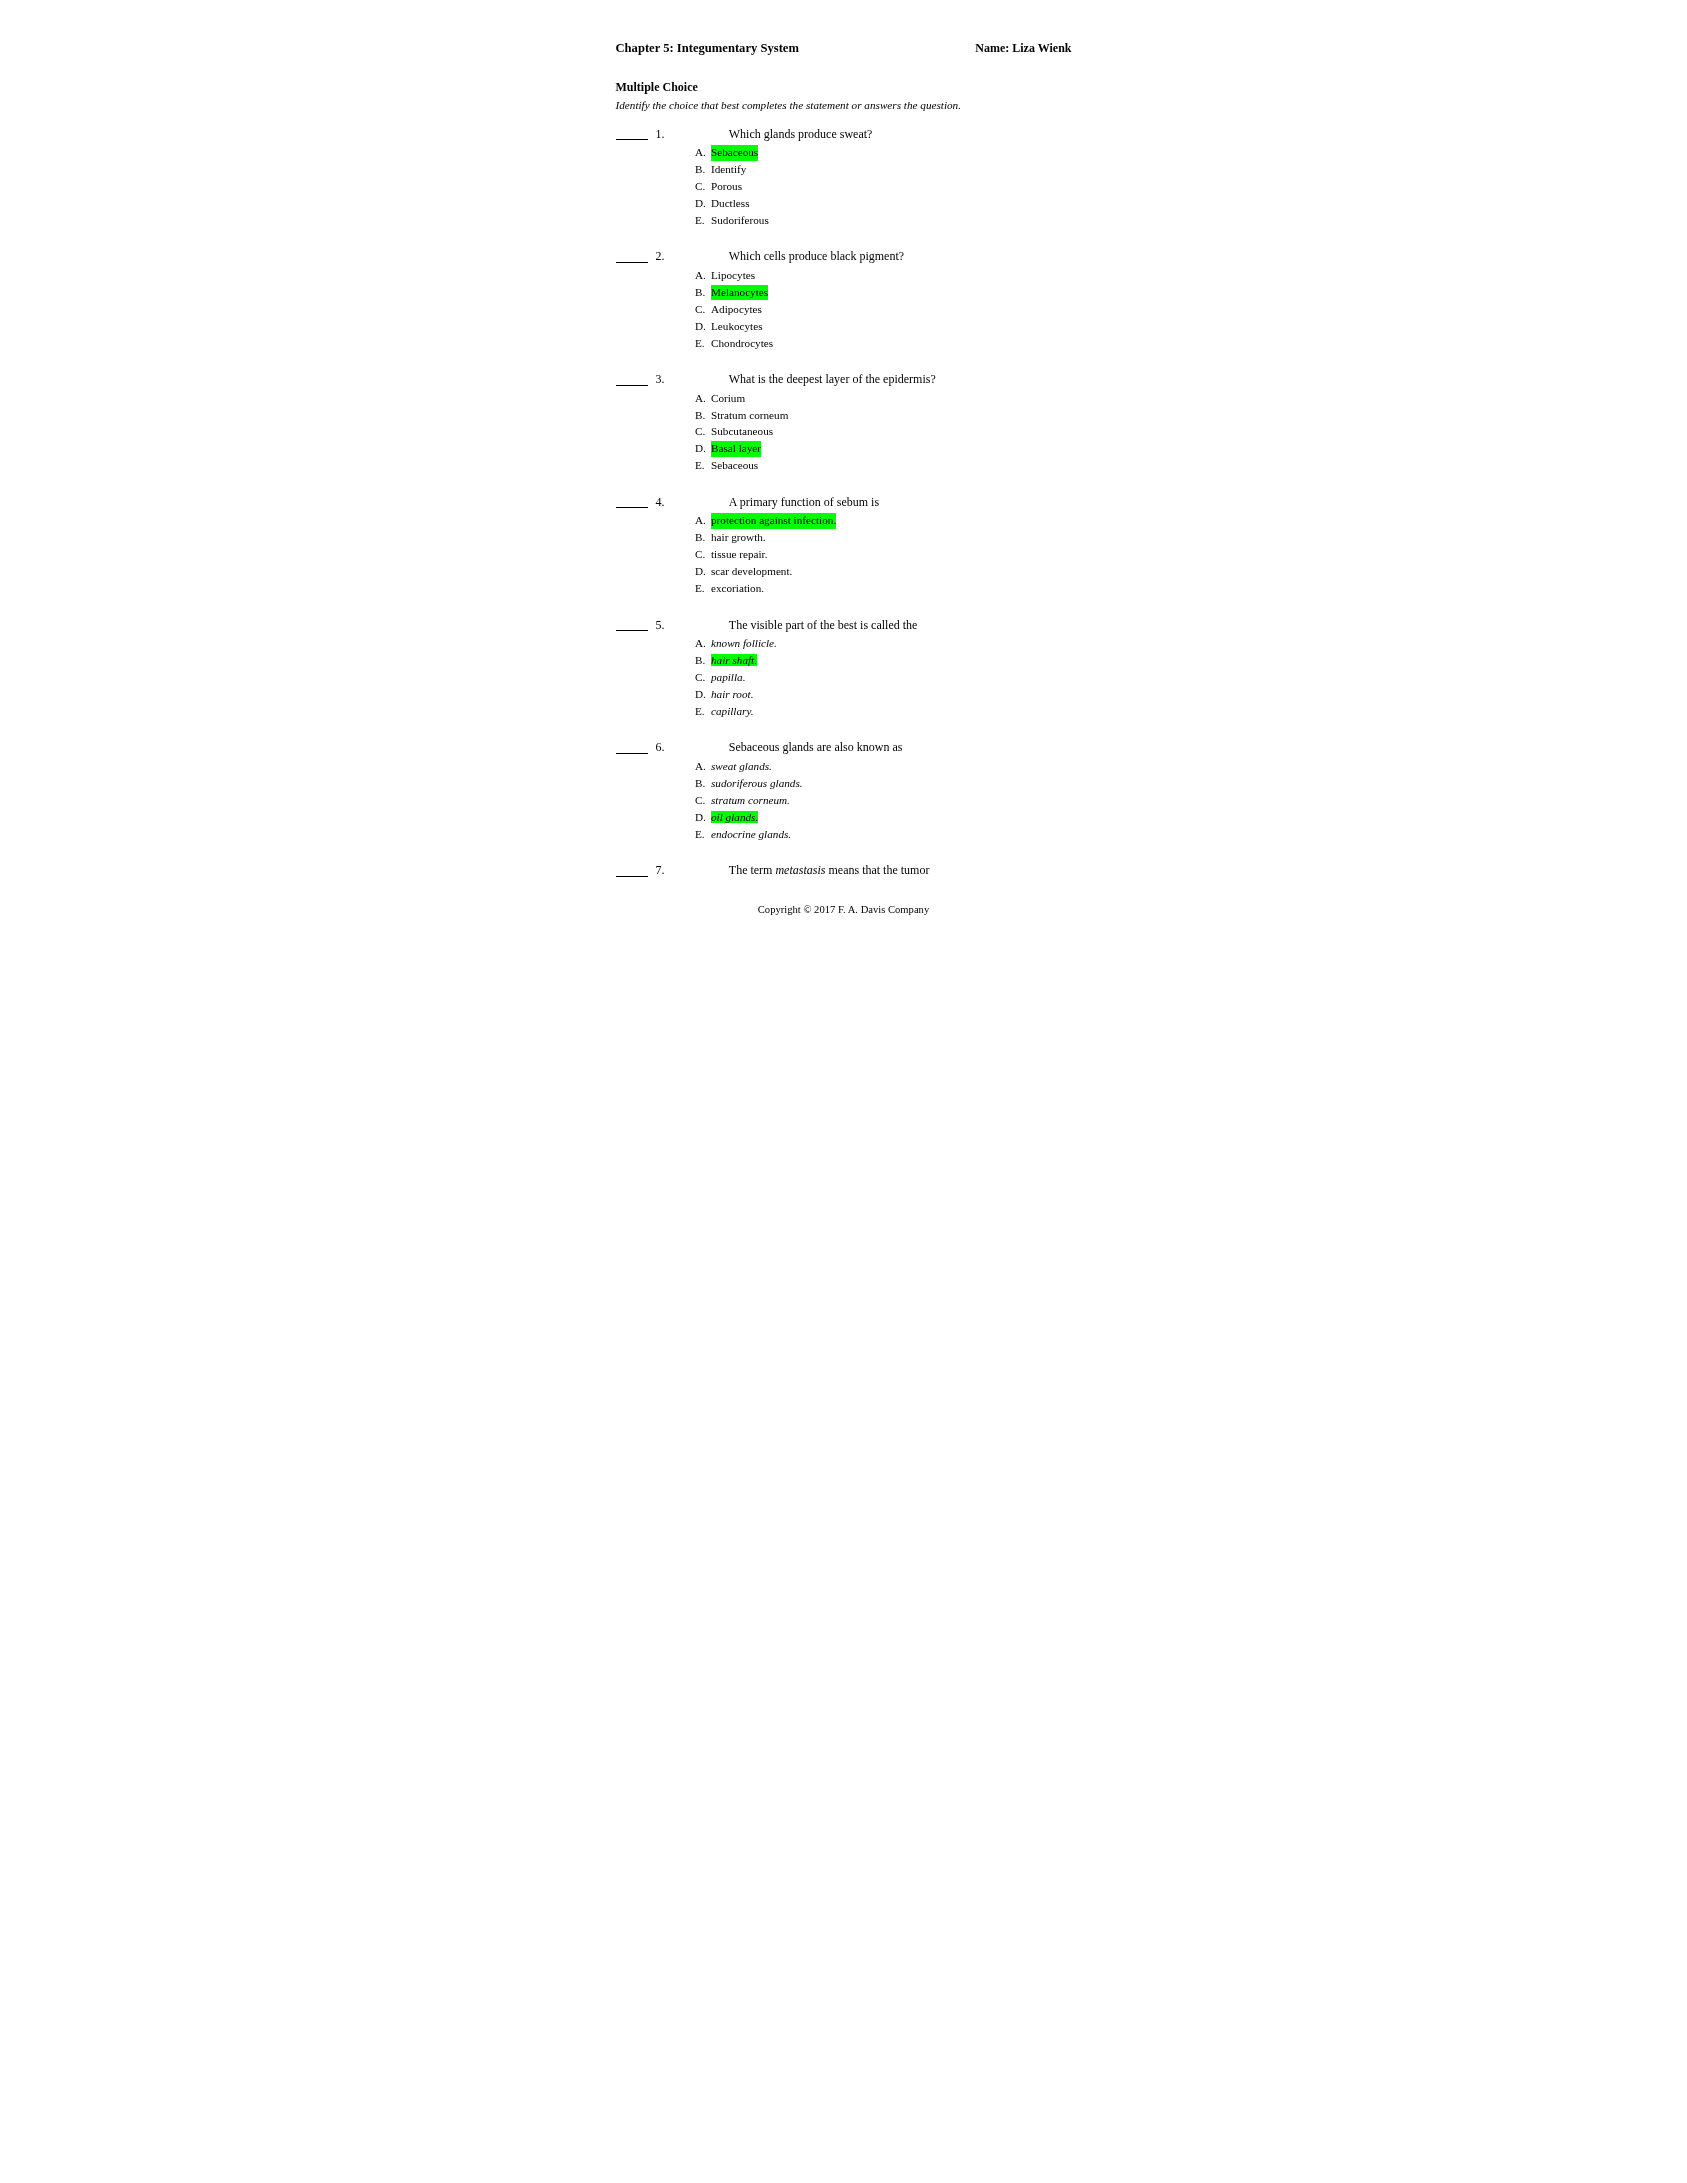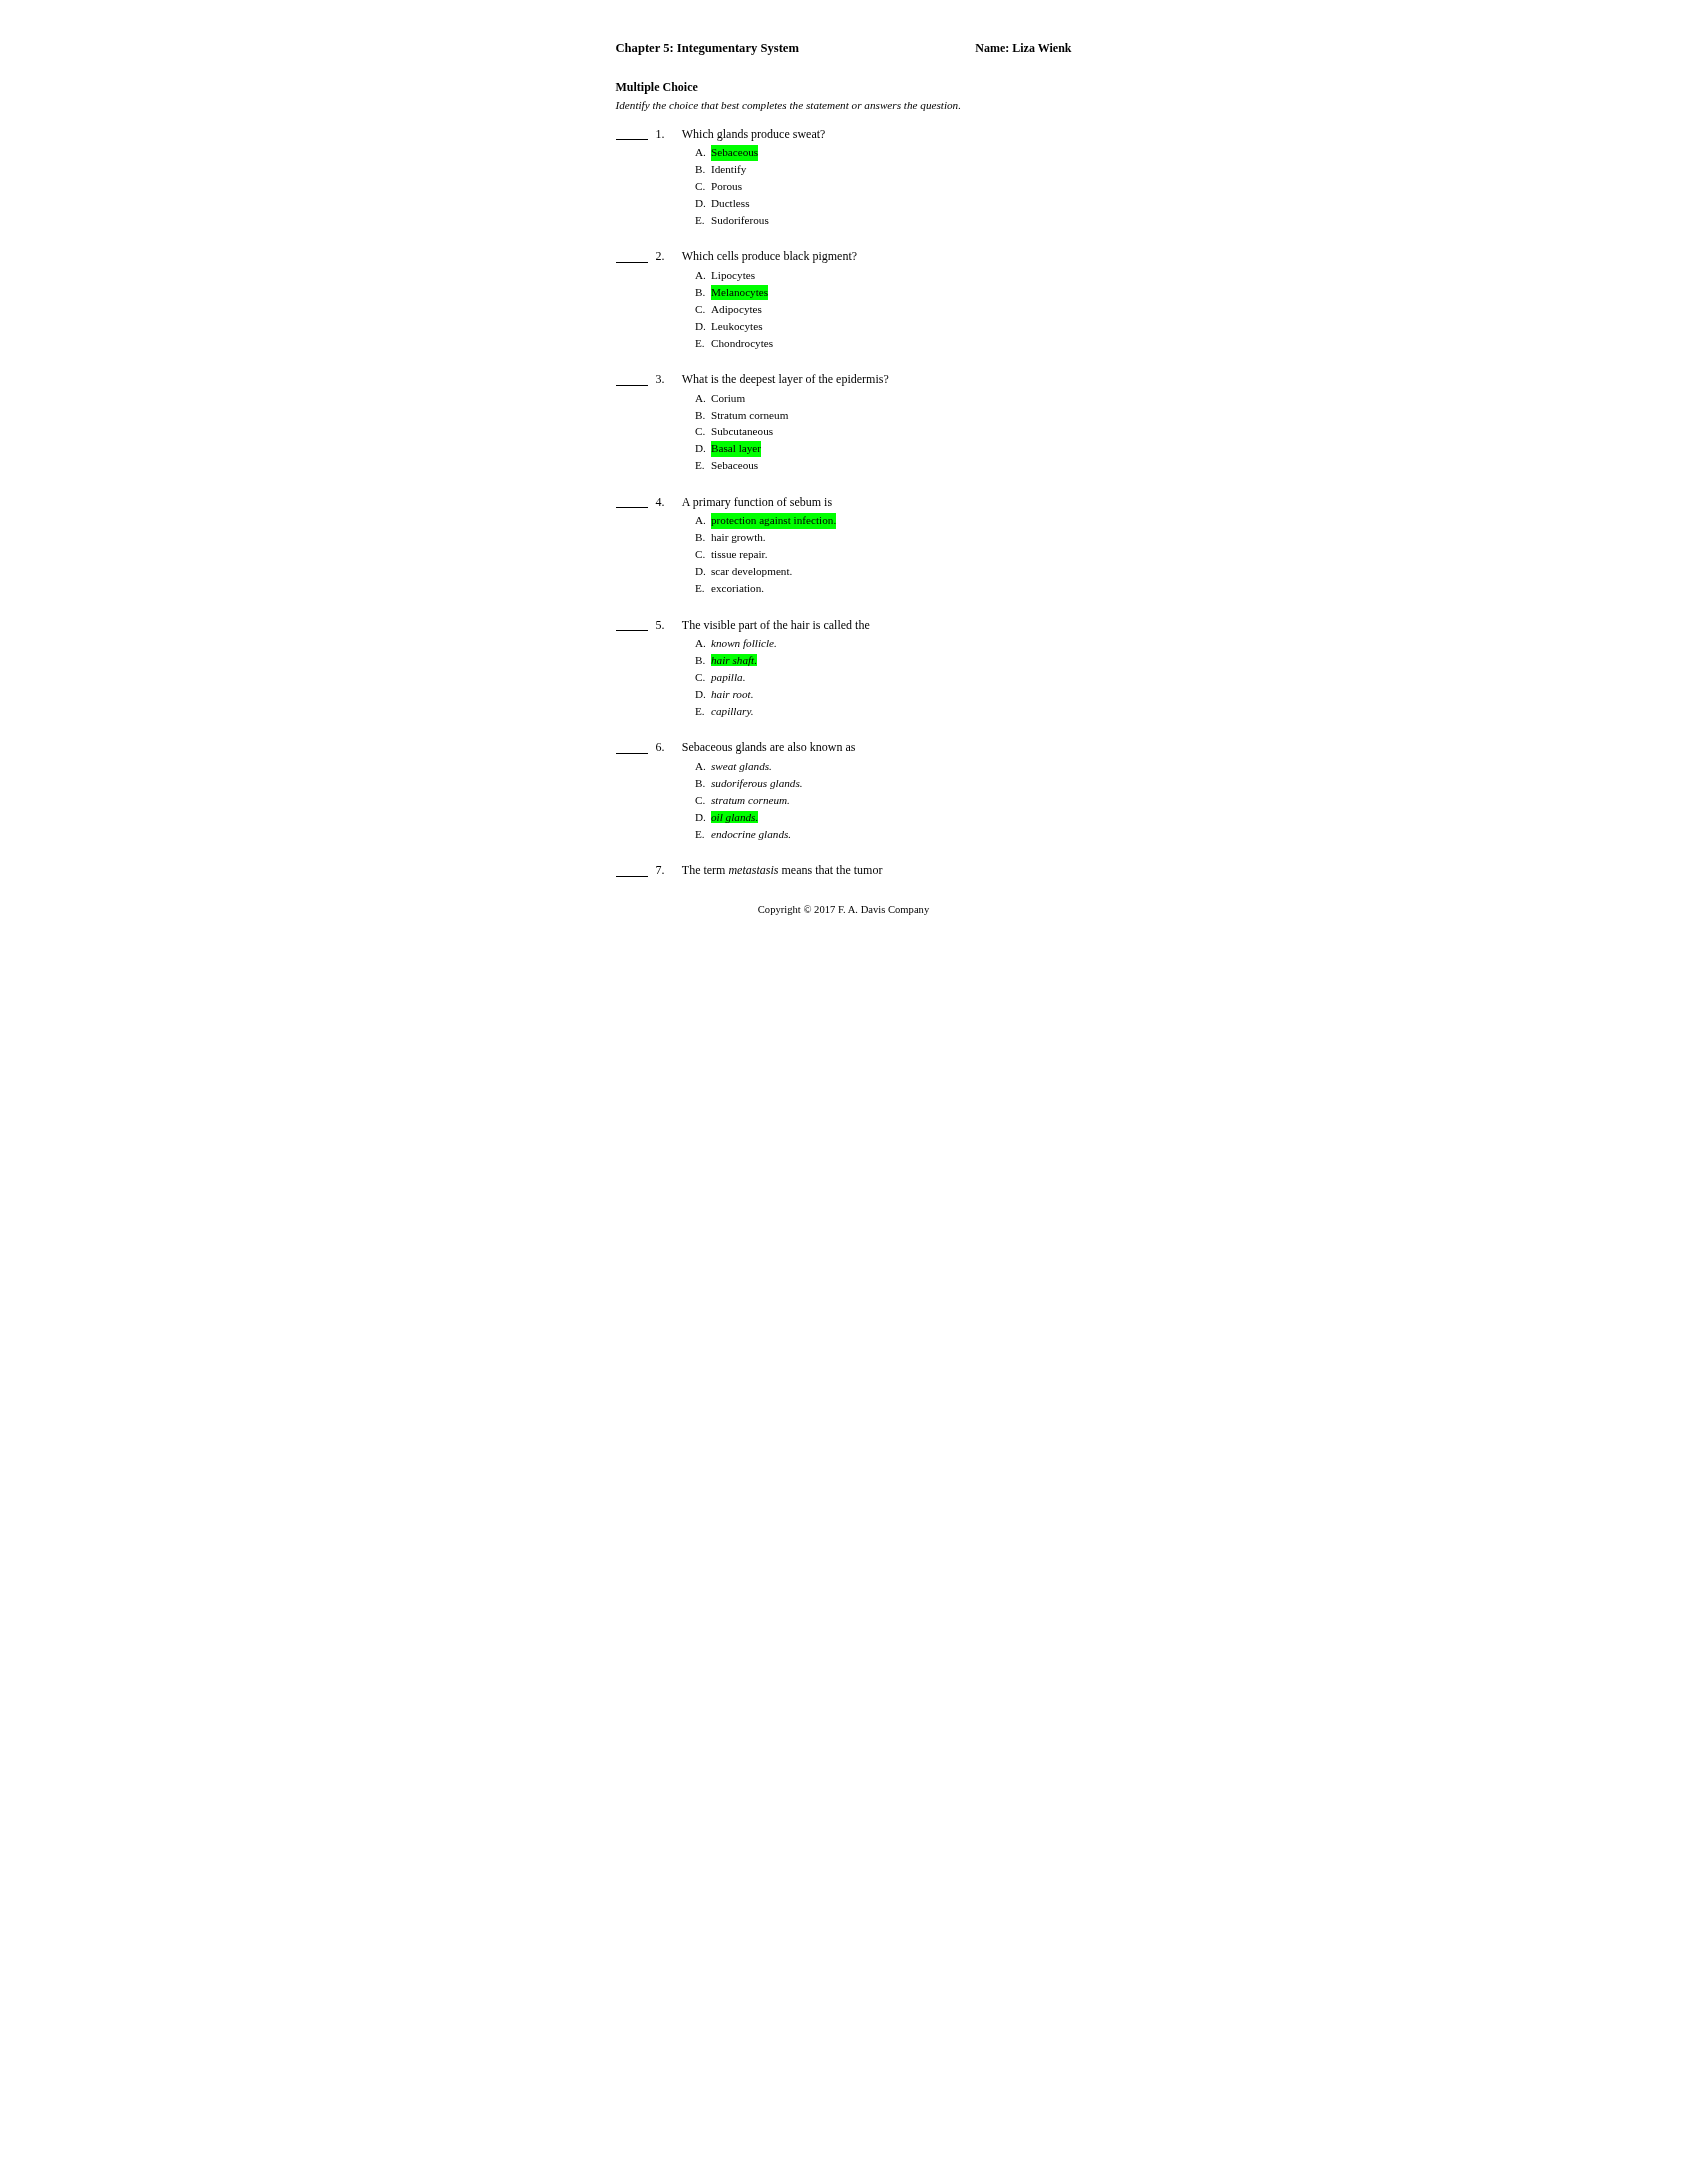--- a/index.html
+++ b/index.html
@@ -65,20 +65,21 @@
       flex-shrink: 0;
     }
 
     .question-content {
       flex: 1;
     }
 
     .question-text {
       margin-bottom: 2.6px;
       font-size: 12px;
+      margin-left: 47px;
     }
 
     .question-text em {
       font-style: italic;
     }
 
     .options {
       list-style: none;
       padding-left: 13.2px;
     }
@@ -238,21 +239,21 @@
             <span class="opt-label">E.</span>
             <span>excoriation.</span>
           </li>
         </ul>
       </div>
     </div>
     <div class="question-block">
       <span class="blank"></span>
       <span class="number-col">5.</span>
       <div class="question-content">
-        <div class="question-text">The visible part of the hair is called the</div>
+        <div class="question-text">The visible part of the best is called the</div>
         <ul class="options">
           <li>
             <span class="opt-label">A.</span>
             <span><em>known follicle.</em></span>
           </li>
           <li>
             <span class="opt-label">B.</span>
             <span class=""><em class="highlight">hair shaft.</em></span>
           </li>
           <li>

